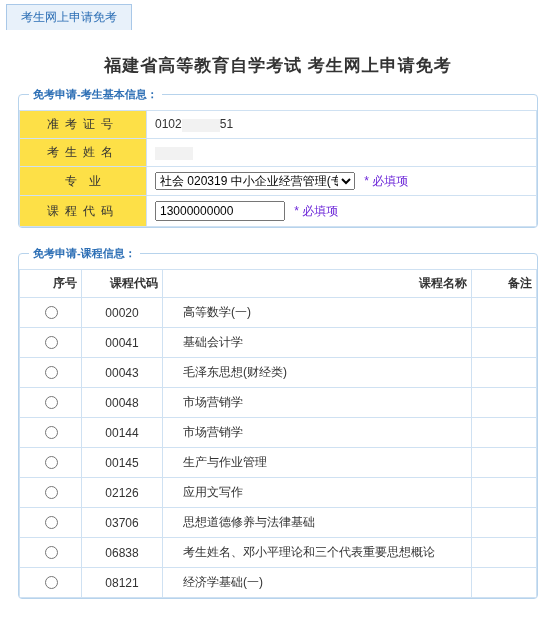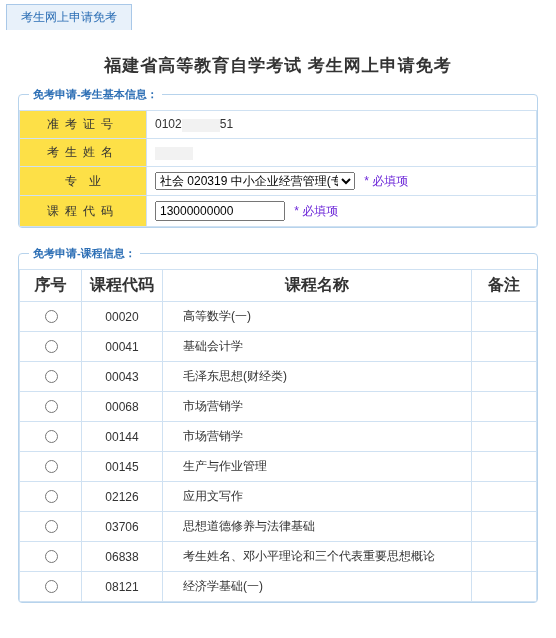--- a/index.html
+++ b/index.html
@@ -17,21 +17,21 @@
   fieldset{border:1px solid #b7d3ec;border-radius:4px;margin:0 6px 18px 6px;padding:8px 0 0 0}
   legend{color:#2d6fb5;font-size:11px;font-weight:bold;padding:0 4px;margin-left:10px}
   table.info{width:100%;border-collapse:collapse}
   table.info td{border:1px solid #cfe1f2;padding:5px 8px;font-size:12px}
   table.info td.lbl{width:110px;text-align:center;background:#fde047;letter-spacing:6px}
   .req{color:#6d28d9;margin-left:6px}
   select.major{width:200px;font-size:12px}
   input.phone{width:120px;font-size:12px;padding:1px 3px}
   .pmask{display:inline-block;background:#f2f2f2;width:38px;height:13px;vertical-align:middle}
   table.course{width:100%;border-collapse:collapse}
-  table.course th{border:1px solid #cfe1f2;background:#fff;font-size:16px;font-weight:bold;padding:5px 4px;text-align:center}
+  table.course th{border:1px solid #cfe1f2;background:#fff;font-size:12px;font-weight:bold;padding:5px 4px;text-align:right}
   table.course td{border:1px solid #cfe1f2;font-size:12px;padding:5px 20px}
   table.course td.c{text-align:center}
 </style>
 </head>
 <body>
 <div class="page">
 
 
   <div class="tab-strip">
     <span class="tab">考生网上申请免考</span>
@@ -100,21 +100,21 @@
               <td class="c"></td>
             </tr>
             <tr>
               <td class="c"><input type="radio" name="crs" style=""></td>
               <td class="c">00043</td>
               <td>毛泽东思想(财经类)</td>
               <td class="c"></td>
             </tr>
             <tr>
               <td class="c"><input type="radio" name="crs" style=""></td>
-              <td class="c">00068</td>
+              <td class="c">00048</td>
               <td>市场营销学</td>
               <td class="c"></td>
             </tr>
             <tr>
               <td class="c"><input type="radio" name="crs" style=""></td>
               <td class="c">00144</td>
               <td>市场营销学</td>
               <td class="c"></td>
             </tr>
             <tr>

